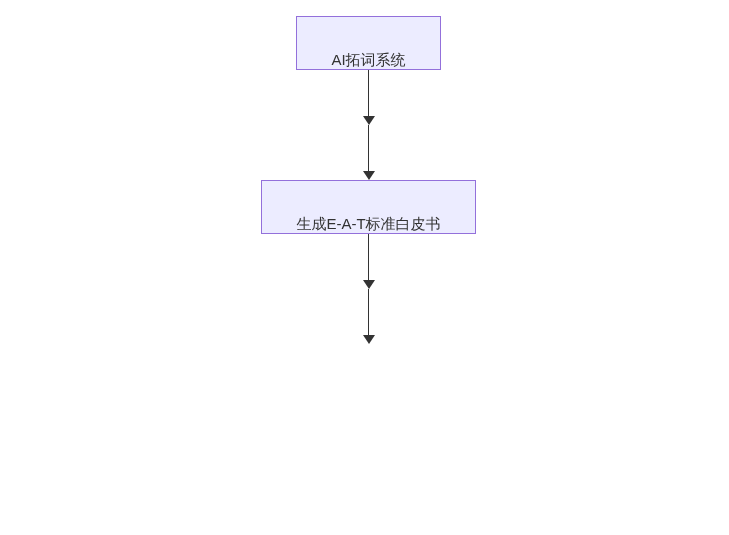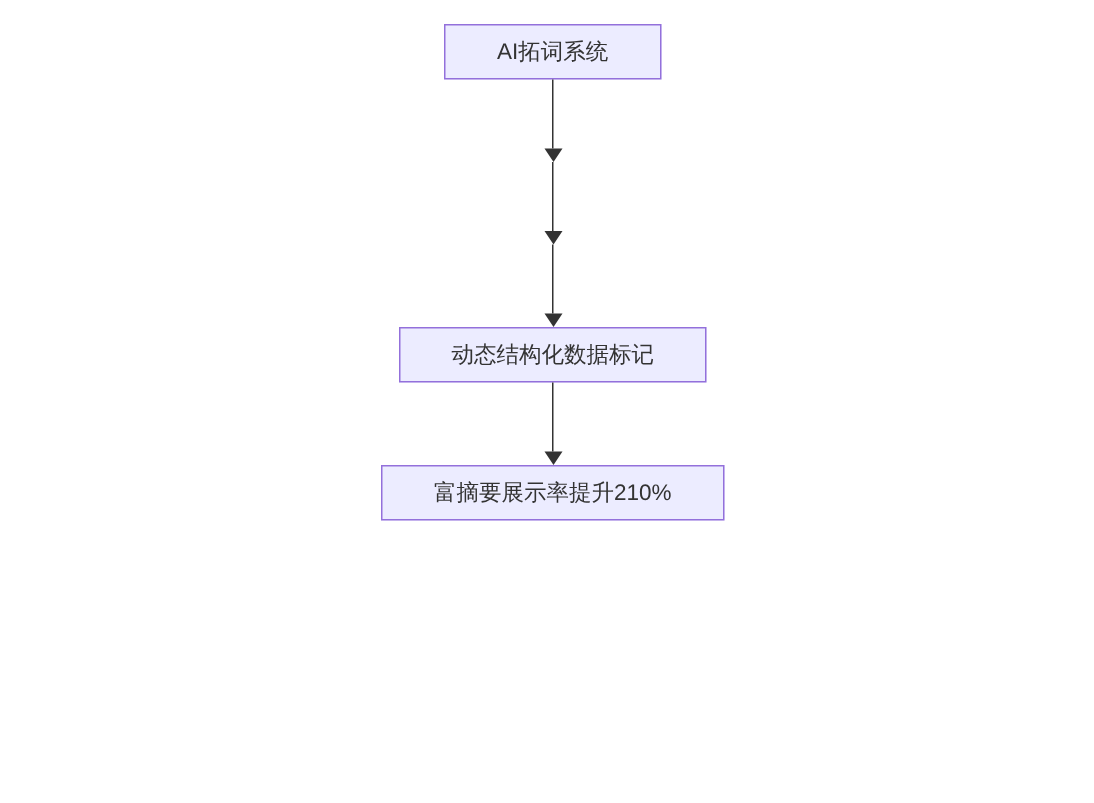--- a/index.html
+++ b/index.html
@@ -23,23 +23,23 @@
     left: 4px;
   }
   .node {
     background: var(--node-fill, #ECECFF);
     border: 1px solid var(--node-border, #9370DB);
     color: var(--node-text, #333333);
     font-size: 15px;
     line-height: 19px;
     padding: 0 34px;
     box-sizing: border-box;
-    height: 37px;
+    height: 54px;
     display: flex;
-    align-items: center;
+    align-items: flex-end;
     justify-content: center;
     white-space: nowrap;
     flex: 0 0 auto;
   }
   .arrow {
     display: flex;
     flex-direction: column;
     align-items: center;
     height: 55px;
     flex: 0 0 auto;
@@ -71,32 +71,29 @@
     <div class="line"></div>
     <div class="head"></div>
   </div>
 
 
   <div class="arrow">
     <div class="line"></div>
     <div class="head"></div>
   </div>
 
-
-  <div class="arrow">
-    <div class="line"></div>
-    <div class="head"></div>
-  </div>
-
   <div class="node">
-    <span>动态结构化数据标记</span>
+    <span>生成E-A-T标准白皮书</span>
   </div>
 
   <div class="arrow">
     <div class="line"></div>
     <div class="head"></div>
   </div>
 
-  <div class="node">
-    <span>富摘要展示率提升210%</span>
+
+  <div class="arrow">
+    <div class="line"></div>
+    <div class="head"></div>
   </div>
+
 
 </div>
 
 </body></html>

